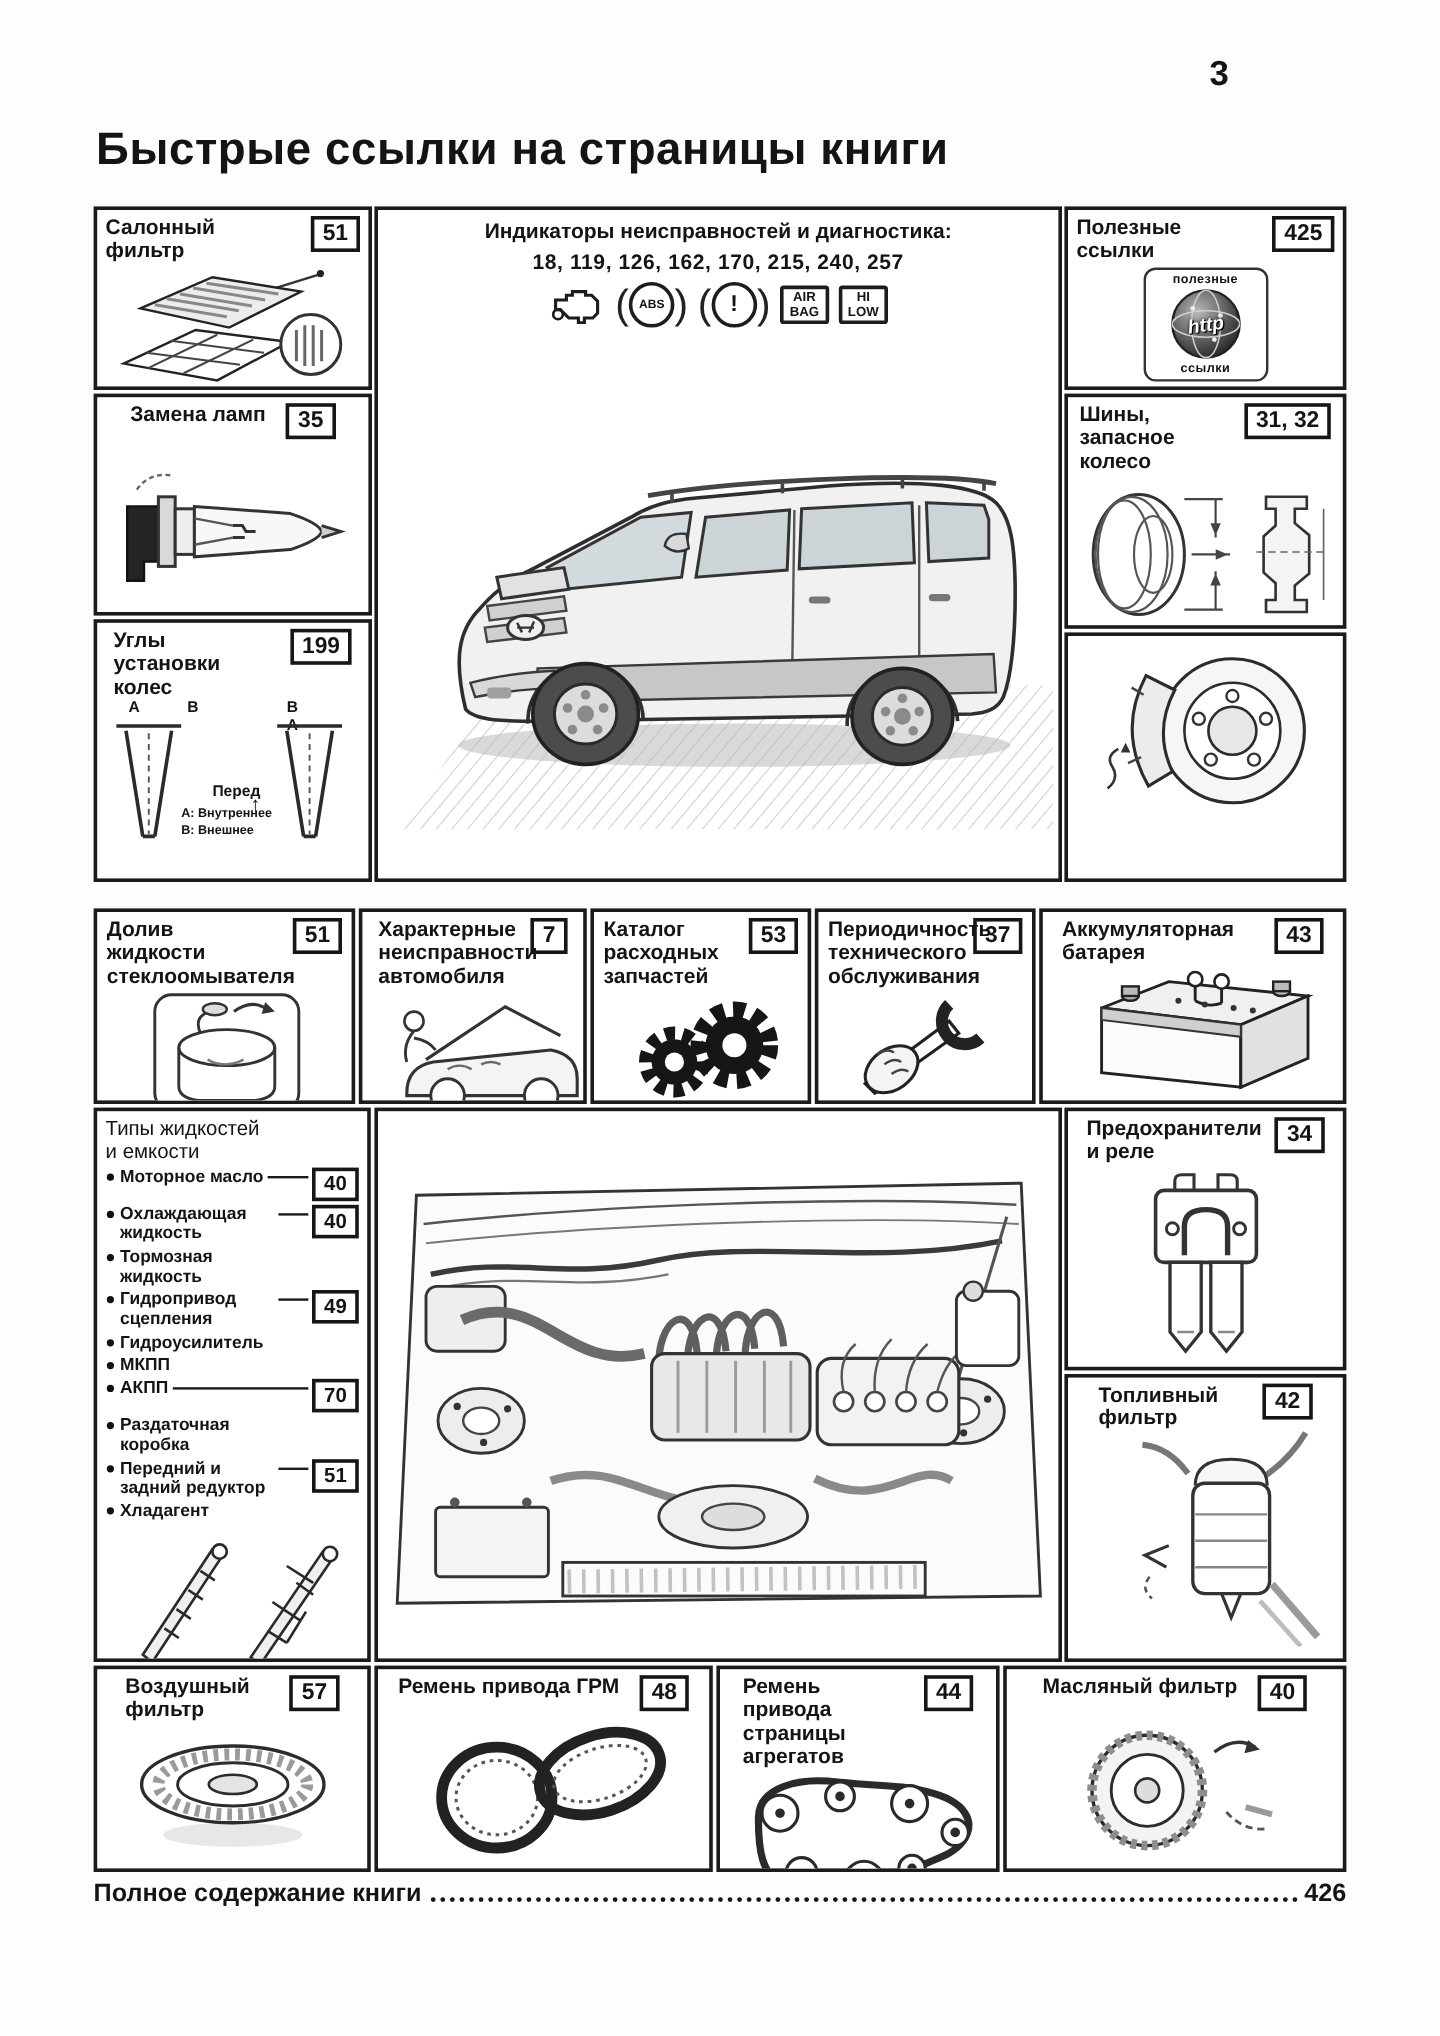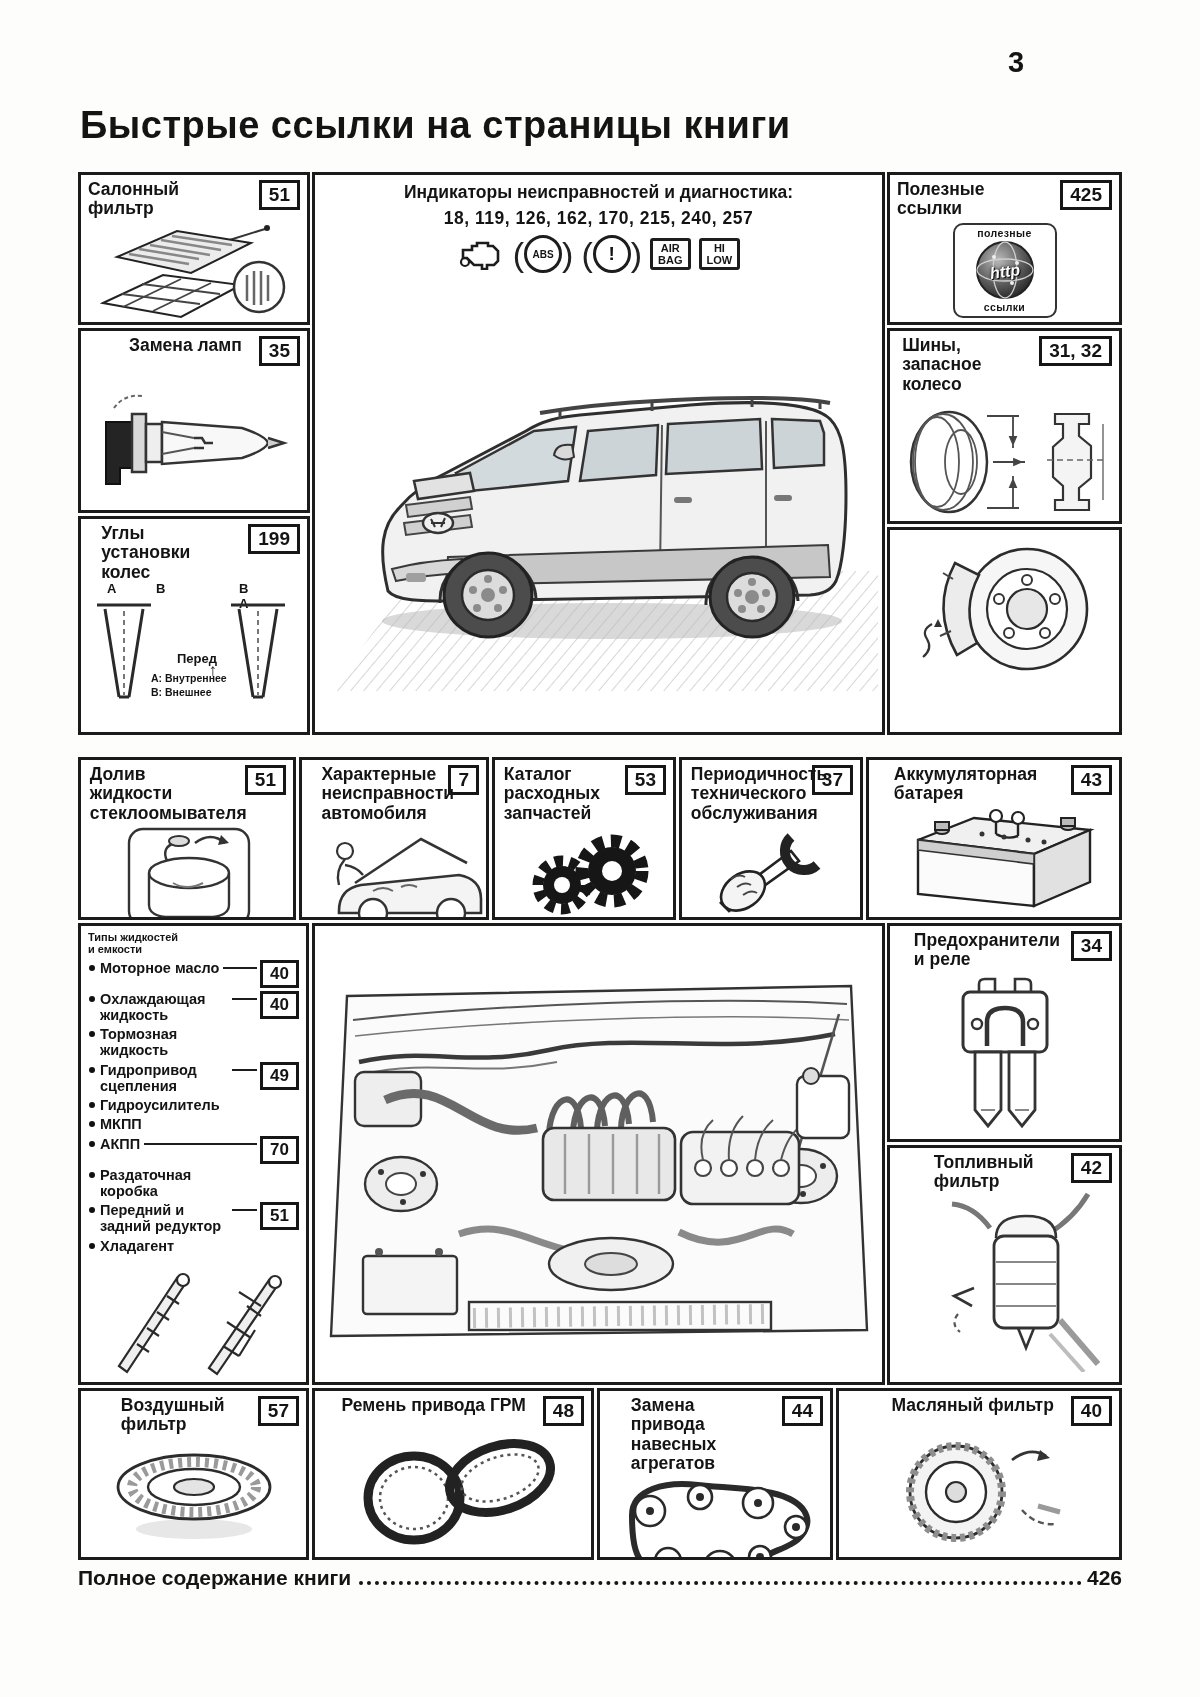--- a/index.html
+++ b/index.html
@@ -5,35 +5,35 @@
   html,body{margin:0;padding:0;}
   body{
     width:1200px;height:1697px;position:relative;
     background:#fdfdfc;color:#141414;
     font-family:"Liberation Sans", sans-serif;
     -webkit-font-smoothing:antialiased;
   }
   .page-num{position:absolute;left:1008px;top:46px;font-size:29px;font-weight:bold;}
   .title{position:absolute;left:80px;top:104px;font-size:38px;font-weight:bold;letter-spacing:.5px;}
   .c{position:absolute;border:3px solid #1b1b1b;background:#fff;box-sizing:border-box;padding:5px 7px;overflow:hidden;}
-  .head{display:flex;justify-content:flex-end;align-items:flex-start;gap:17px;}
+  .head{display:flex;justify-content:center;align-items:flex-start;gap:17px;}
   .lbl{font-weight:bold;font-size:17.5px;line-height:1.1;}
   .pbox{border:3px solid #161616;font-weight:bold;font-size:19px;line-height:1.25;padding:0 7px;white-space:nowrap;flex:0 0 auto;}
   .ctr{text-align:center;}
   .ind-title{font-weight:bold;font-size:17.5px;margin-top:2px;}
   .ind-pages{font-weight:bold;font-size:17.5px;margin-top:5px;letter-spacing:.5px;}
   .icon-row{display:flex;justify-content:center;align-items:center;gap:8px;margin-top:6px;}
   .round-ico{display:flex;align-items:center;}
   .paren{font-size:34px;font-weight:normal;line-height:30px;color:#222;}
   .circ{width:32px;height:32px;border:3px solid #1d1d1d;border-radius:50%;display:flex;align-items:center;justify-content:center;font-weight:bold;}
   .circ.abs{font-size:10px;}
   .circ.warn{font-size:19px;}
   .sq-ico{border:3px solid #1d1d1d;border-radius:3px;padding:1px 5px;font-size:11px;font-weight:bold;line-height:1.1;text-align:center;}
   .illus{display:block;margin:0 auto;}
-  .fl-title{font-weight:bold;font-size:11px;line-height:1.12;}
+  .fl-title{font-weight:normal;font-size:17px;line-height:1.12;}
   .fl-list{margin-top:4px;}
   .fl-item{display:flex;align-items:flex-start;font-weight:bold;font-size:14.5px;line-height:1.12;margin-top:3px;}
   .fl-item .dot{width:6px;height:6px;background:#111;border-radius:50%;flex:0 0 auto;margin:5px 5px 0 1px;}
   .fl-item .txt{max-width:128px;}
   .fl-item .lead{flex:1;border-top:2.5px solid #1c1c1c;margin:7px 3px 0 4px;min-width:8px;}
   .fl-item .spacer{flex:1;}
   .minibox{border:3px solid #161616;font-weight:bold;font-size:17px;padding:0 7px;line-height:1.3;flex:0 0 auto;}
   .links-ico{width:96px;margin:4px auto 0;border:2.5px solid #333;border-radius:10px;text-align:center;padding:2px 2px 3px;position:relative;}
   .links-ico .t{font-size:10.5px;font-weight:bold;letter-spacing:.4px;}
   .links-ico .http{position:absolute;left:50%;top:52%;transform:translate(-50%,-50%) rotate(-8deg);color:#fff;font-weight:bold;font-style:italic;font-size:16px;text-shadow:0 0 3px #000,1px 1px 0 #000;}
@@ -514,21 +514,21 @@
   <svg class="illus" width="250" height="128" viewBox="0 0 250 128">
     <ellipse cx="86" cy="72" rx="46" ry="42" fill="none" stroke="#222" stroke-width="9"></ellipse>
     <ellipse cx="86" cy="72" rx="34" ry="31" fill="none" stroke="#555" stroke-width="2.5" stroke-dasharray="3 4"></ellipse>
     <ellipse cx="172" cy="52" rx="52" ry="32" transform="rotate(-18 172 52)" fill="none" stroke="#222" stroke-width="9"></ellipse>
     <ellipse cx="172" cy="52" rx="40" ry="21" transform="rotate(-18 172 52)" fill="none" stroke="#555" stroke-width="2.5" stroke-dasharray="3 4"></ellipse>
   </svg>
 </div>
 
 <div class="c" style="left:597px;top:1388px;width:236px;height:172px">
   <div class="head">
-    <div class="lbl" style="max-width:134px">Замена привода навесных агрегатов</div>
+    <div class="lbl" style="max-width:134px">Ремень привода страницы агрегатов</div>
     <div class="pbox">44</div>
   </div>
   <svg class="illus" width="214" height="118" viewBox="0 0 214 118">
     <path d="M24,42 C24,16 58,8 90,12 C128,16 140,14 164,20 C198,28 206,46 194,62 C184,76 158,78 148,90 C138,104 108,114 90,104 C72,96 68,100 46,96 C26,92 24,66 24,42 Z" fill="none" stroke="#2a2a2a" stroke-width="6"></path>
     <circle cx="42" cy="38" r="15" fill="#fff" stroke="#2a2a2a" stroke-width="2.6"></circle>
       <circle cx="42" cy="38" r="4" fill="#2a2a2a"></circle>
     <circle cx="92" cy="24" r="12" fill="#fff" stroke="#2a2a2a" stroke-width="2.6"></circle>
       <circle cx="92" cy="24" r="4" fill="#2a2a2a"></circle>
     <circle cx="150" cy="30" r="15" fill="#fff" stroke="#2a2a2a" stroke-width="2.6"></circle>
       <circle cx="150" cy="30" r="4" fill="#2a2a2a"></circle>

